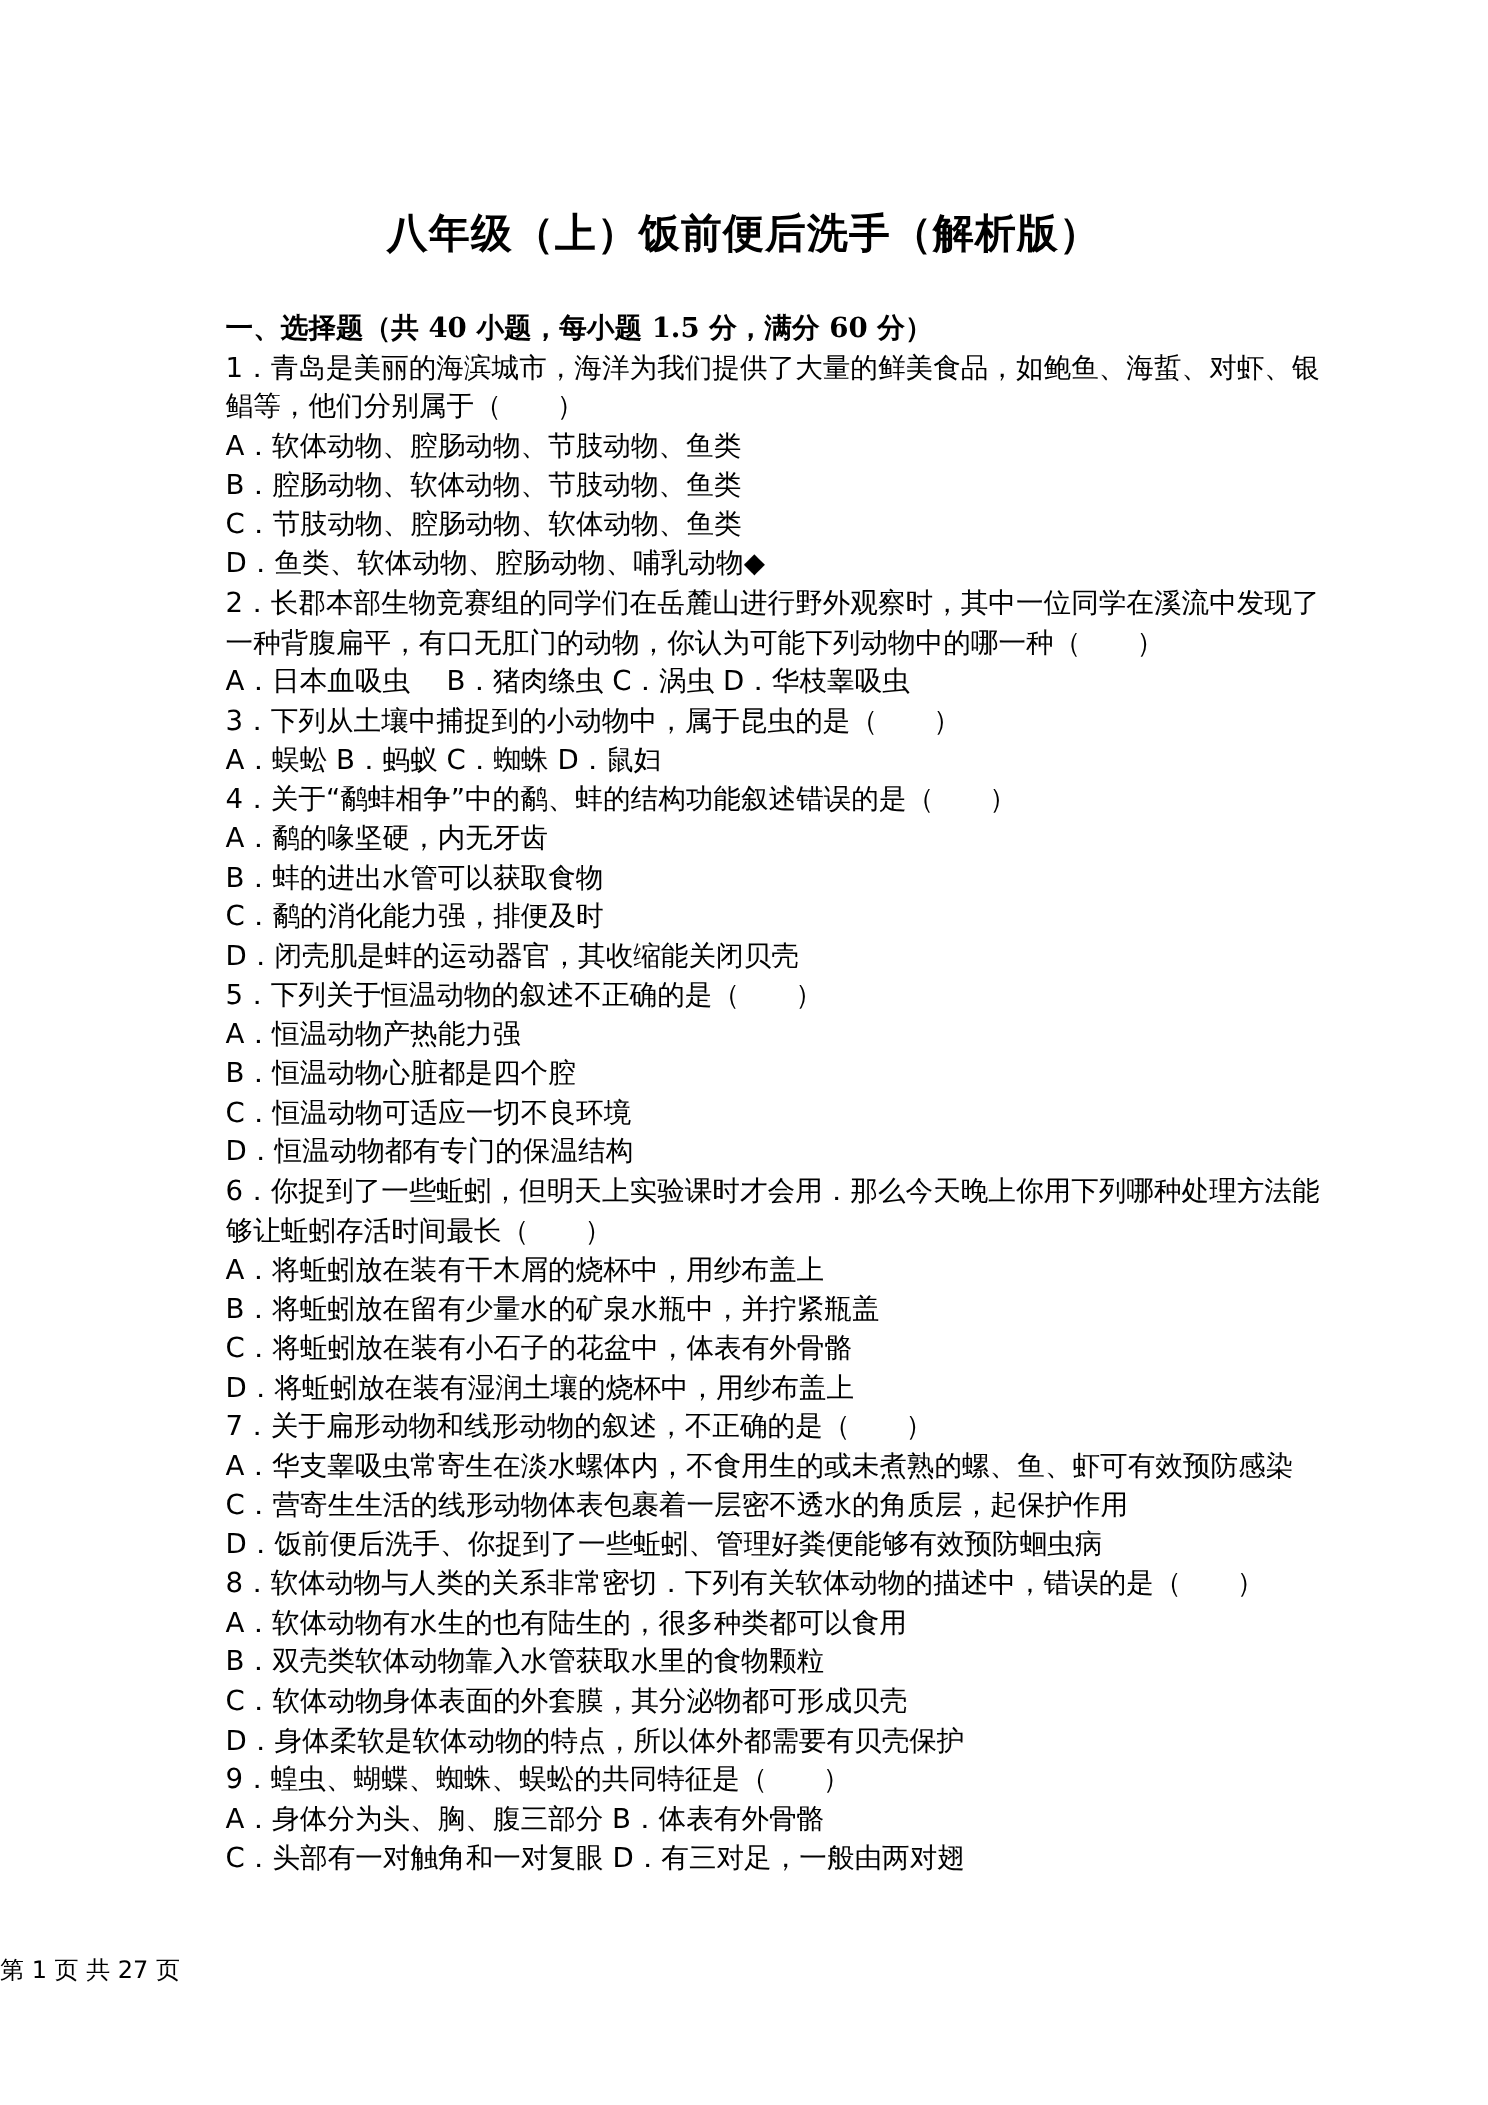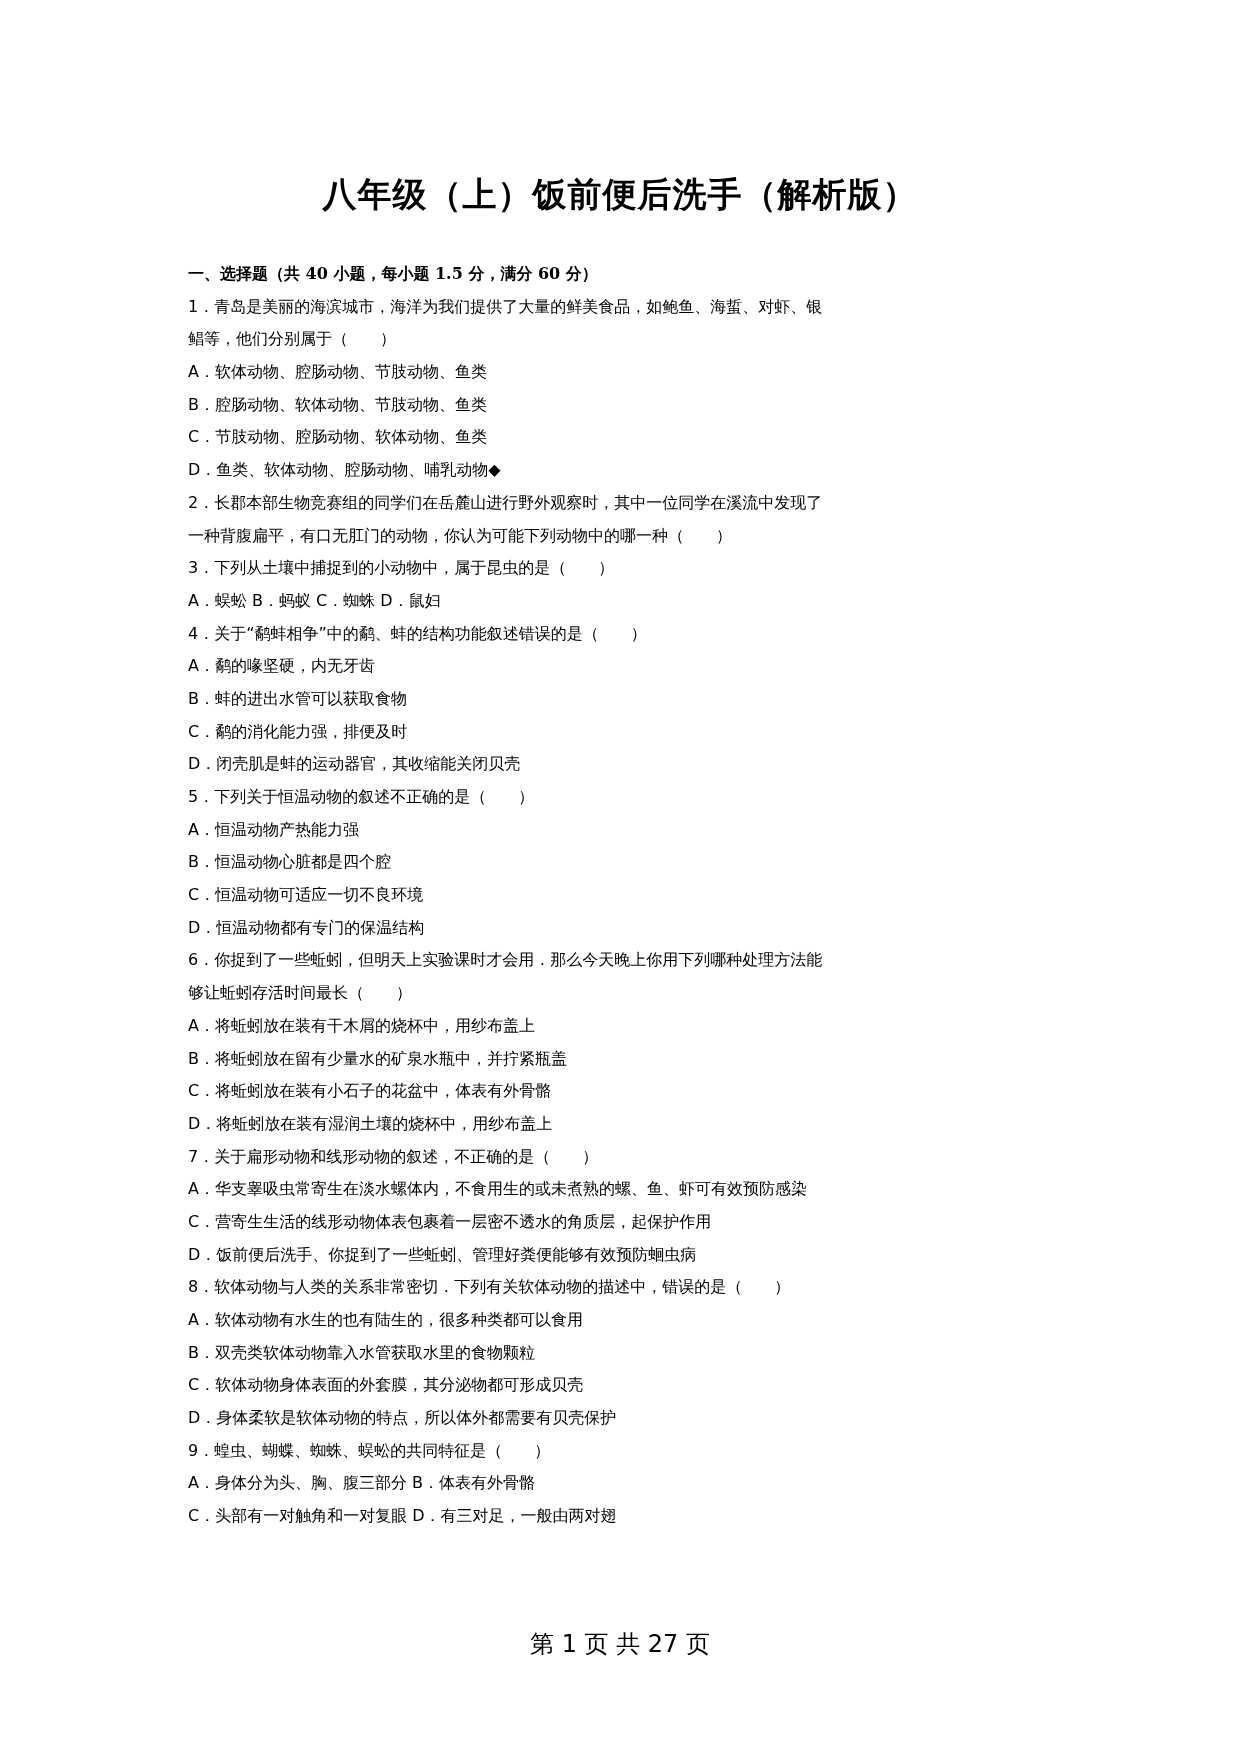--- a/index.html
+++ b/index.html
@@ -1,24 +1,24 @@
 <!DOCTYPE html>
 <html><head>
   <meta charset="utf-8">
   <style>
     html, body { margin: 0; padding: 0; background: #ffffff; }
     body { width: 1240px; height: 1754px; position: relative; overflow: hidden;
            font-family: "DejaVu Sans", "Liberation Sans", sans-serif; color: #000; }
     .title { position: absolute; top: 172px; left: 0; width: 1240px; text-align: center;
              font-size: 34px; font-weight: bold; letter-spacing: 1px; }
     .content { position: absolute; left: 188px; top: 258px; width: 880px; }
-    .line { font-size: 16px; line-height: 32.7px; height: 32.7px; white-space: nowrap; }
+    .line { font-size: 23px; line-height: 32.7px; height: 32.7px; white-space: nowrap; }
     .section { font-weight: bold; font-family: "DejaVu Serif", "Liberation Serif", serif; }
-    .footer { position: absolute; top: 1628px; left: 0; width: 1240px; text-align: center;
-              font-size: 24px; }
+    .footer { position: absolute; top: 1628px; left: 0; width: 1240px; 
+              font-size: 20px; }
   </style>
 </head>
 <body>
 
 <div class="title">八年级（上）饭前便后洗手（解析版）</div>
 
 <div class="content">
   <div class="line section">一、选择题（共 40 小题，每小题 1.5 分，满分 60 分）</div>
 
   <div>
@@ -26,20 +26,21 @@
     <div class="line">鲳等，他们分别属于（　　）</div>
     <div class="line">A．软体动物、腔肠动物、节肢动物、鱼类</div>
     <div class="line">B．腔肠动物、软体动物、节肢动物、鱼类</div>
     <div class="line">C．节肢动物、腔肠动物、软体动物、鱼类</div>
     <div class="line">D．鱼类、软体动物、腔肠动物、哺乳动物◆</div>
   </div>
 
   <div>
     <div class="line">2．长郡本部生物竞赛组的同学们在岳麓山进行野外观察时，其中一位同学在溪流中发现了</div>
     <div class="line">一种背腹扁平，有口无肛门的动物，你认为可能下列动物中的哪一种（　　）</div>
+    <div class="line">A．日本血吸虫　 B．猪肉绦虫 C．涡虫 D．华枝睾吸虫</div>
   </div>
 
   <div>
     <div class="line">3．下列从土壤中捕捉到的小动物中，属于昆虫的是（　　）</div>
     <div class="line">A．蜈蚣 B．蚂蚁 C．蜘蛛 D．鼠妇</div>
   </div>
 
   <div>
     <div class="line">4．关于“鹬蚌相争”中的鹬、蚌的结构功能叙述错误的是（　　）</div>
     <div class="line">A．鹬的喙坚硬，内无牙齿</div>

